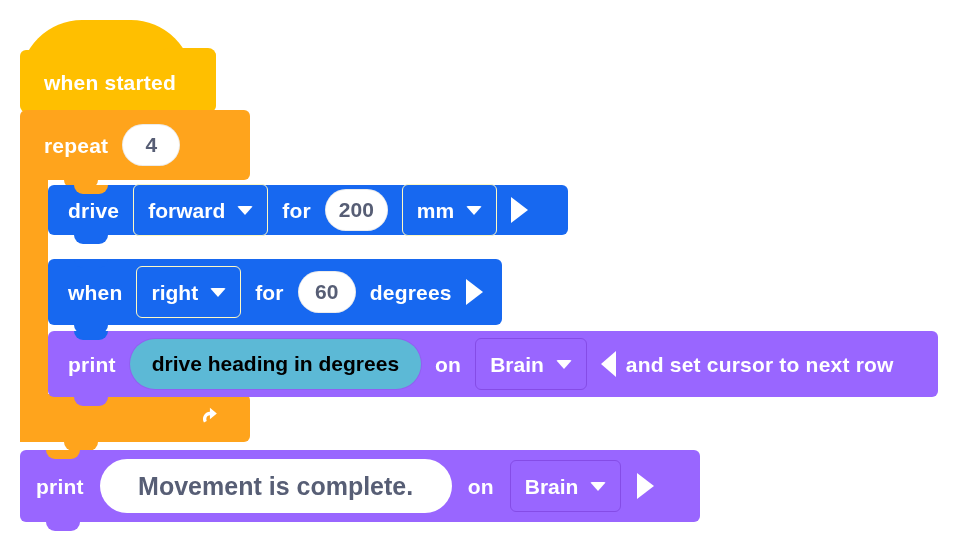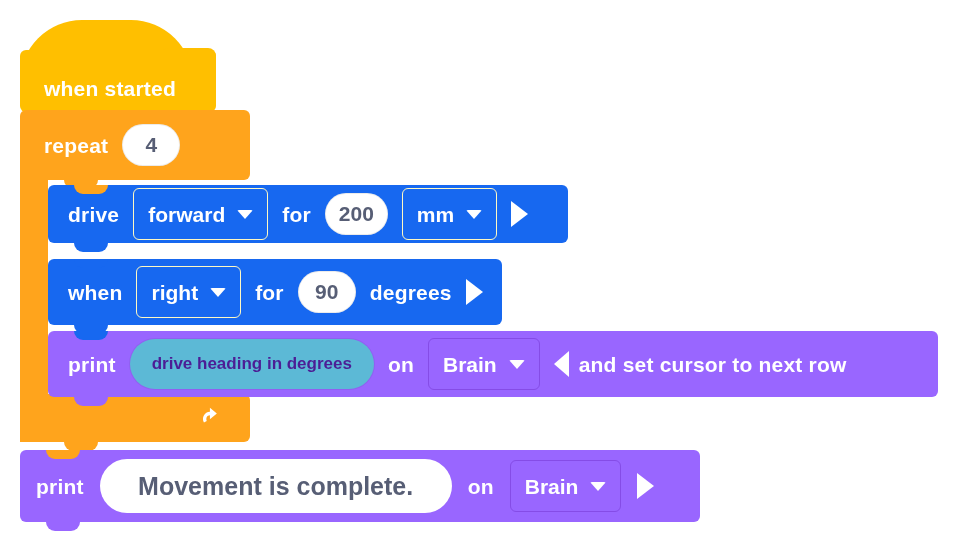--- a/index.html
+++ b/index.html
@@ -101,21 +101,21 @@
   }
   #hat .hat-dome{
     position:absolute;left:0;top:0;width:173px;height:62px;
     background:#FFBF00;
     border-radius:86px 86px 0 0;
   }
   #hat .hat-shoulder{
     position:absolute;left:140px;top:28px;width:56px;height:40px;
     background:#FFBF00;border-radius:8px 8px 0 0;
   }
-  #hat .hat-label{position:absolute;left:24px;top:68px;transform:translateY(-50%);}
+  #hat .hat-label{position:absolute;left:24px;top:62px;transform:translateY(-50%);}
 
   
   .nub{
     position:absolute;
     width:34px;height:9px;
     border-radius:0 0 10px 10px;
   }
 
   
   #repeat{left:20px;top:110px;width:230px;height:332px;}
@@ -144,41 +144,41 @@
     display:flex;align-items:center;gap:14px;padding-left:24px;
   }
   #repeat .loop-arrow{
     position:absolute;right:26px;bottom:14px;
     width:26px;height:26px;
   }
 
   
   .blue{background:#1768F0;border-radius:6px;}
   .blue .dd{border:1px solid #fef9c3;background:#1768F0;}
-  #drive{left:48px;top:185px;width:520px;height:58px;}
+  #drive{left:48px;top:185px;width:520px;height:50px;}
   #drive .nub{left:26px;bottom:-9px;background:#1768F0;}
   #turn{left:48px;top:259px;width:454px;height:66px;}
   #turn .nub{left:26px;bottom:-9px;background:#1768F0;}
 
   
   .purple{background:#9966FF;border-radius:6px;}
   .purple .dd{border:1px solid #854CE6;background:#9966FF;}
   #print1{left:48px;top:331px;width:890px;height:66px;}
   #print1 .nub{left:26px;bottom:-9px;background:#9966FF;}
   #print2{left:20px;top:450px;width:680px;height:72px;}
   #print2 .nub{left:26px;bottom:-9px;background:#9966FF;}
 
   
   .reporter{
     background:#5CB9D6;
     border-radius:999px;
     height:50px;
     display:flex;align-items:center;
     padding:0 22px;
-    color:#4c1d95;font-weight:bold;font-size:17px;
+    color:#000000;font-weight:bold;font-size:21px;
     white-space:nowrap;
     box-shadow:0 0 0 1px rgba(0,0,0,.06);
   }
 
   .notch-cut{
     position:absolute;top:0;left:26px;width:34px;height:9px;
     border-radius:0 0 10px 10px;
     background:#ffffff;
   }
 </style>
@@ -235,21 +235,21 @@
   <div class="blk blue" id="turn">
     <div class="notch-cut" style="background:#1768F0;"></div>
     <div class="nub"></div>
     <div class="row">
       <span class="lbl">when</span>
       <span class="dd">
         <span class="dd-label">right</span>
         <span class="caret"></span>
       </span>
       <span class="lbl">for</span>
-      <span class="num-oval">90</span>
+      <span class="num-oval">60</span>
       <span class="lbl">degrees</span>
       <span class="tri-right"></span>
     </div>
   </div>
 
   <div class="blk purple" id="print1">
     <div class="notch-cut" style="background:#1768F0;"></div>
     <div class="nub"></div>
     <div class="row">
       <span class="lbl">print</span>

